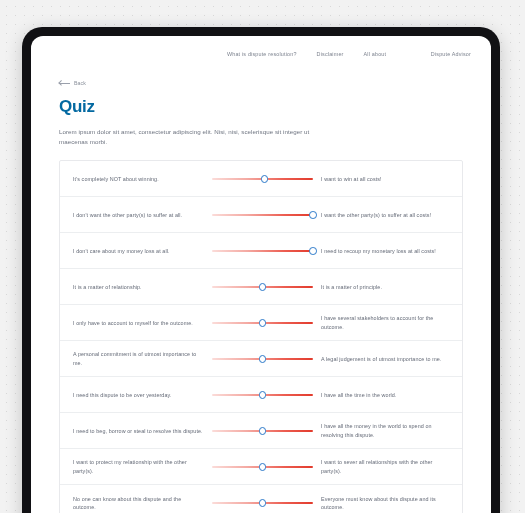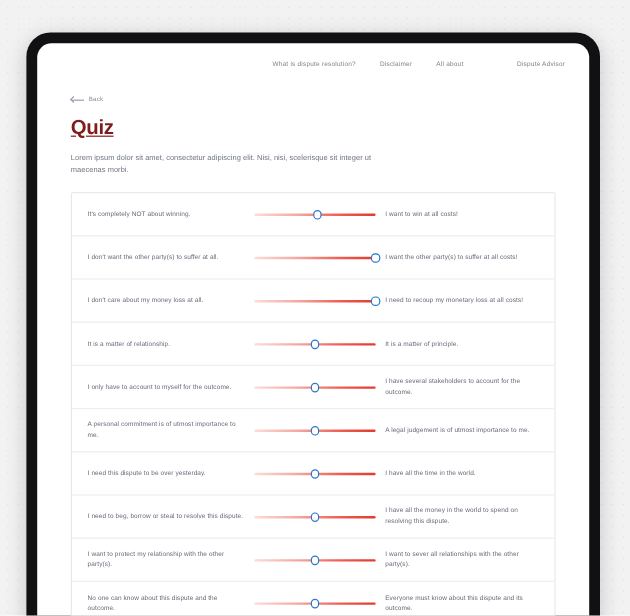--- a/index.html
+++ b/index.html
@@ -110,24 +110,23 @@
   }
   .back-label {
     font-size: 5.2px;
     color: #8a909b;
     letter-spacing: 0.1px;
   }
 
   .page-title {
     font-size: 17px;
     font-weight: bold;
-    color: #7f1d1d;
+    color: #0369a1;
     letter-spacing: -0.3px;
     margin-top: 11px;
-    text-decoration: underline;
   }
 
   .page-intro {
     font-size: 6.2px;
     line-height: 1.65;
     color: #6e7480;
     margin-top: 10px;
     max-width: 268px;
     letter-spacing: 0.05px;
   }

